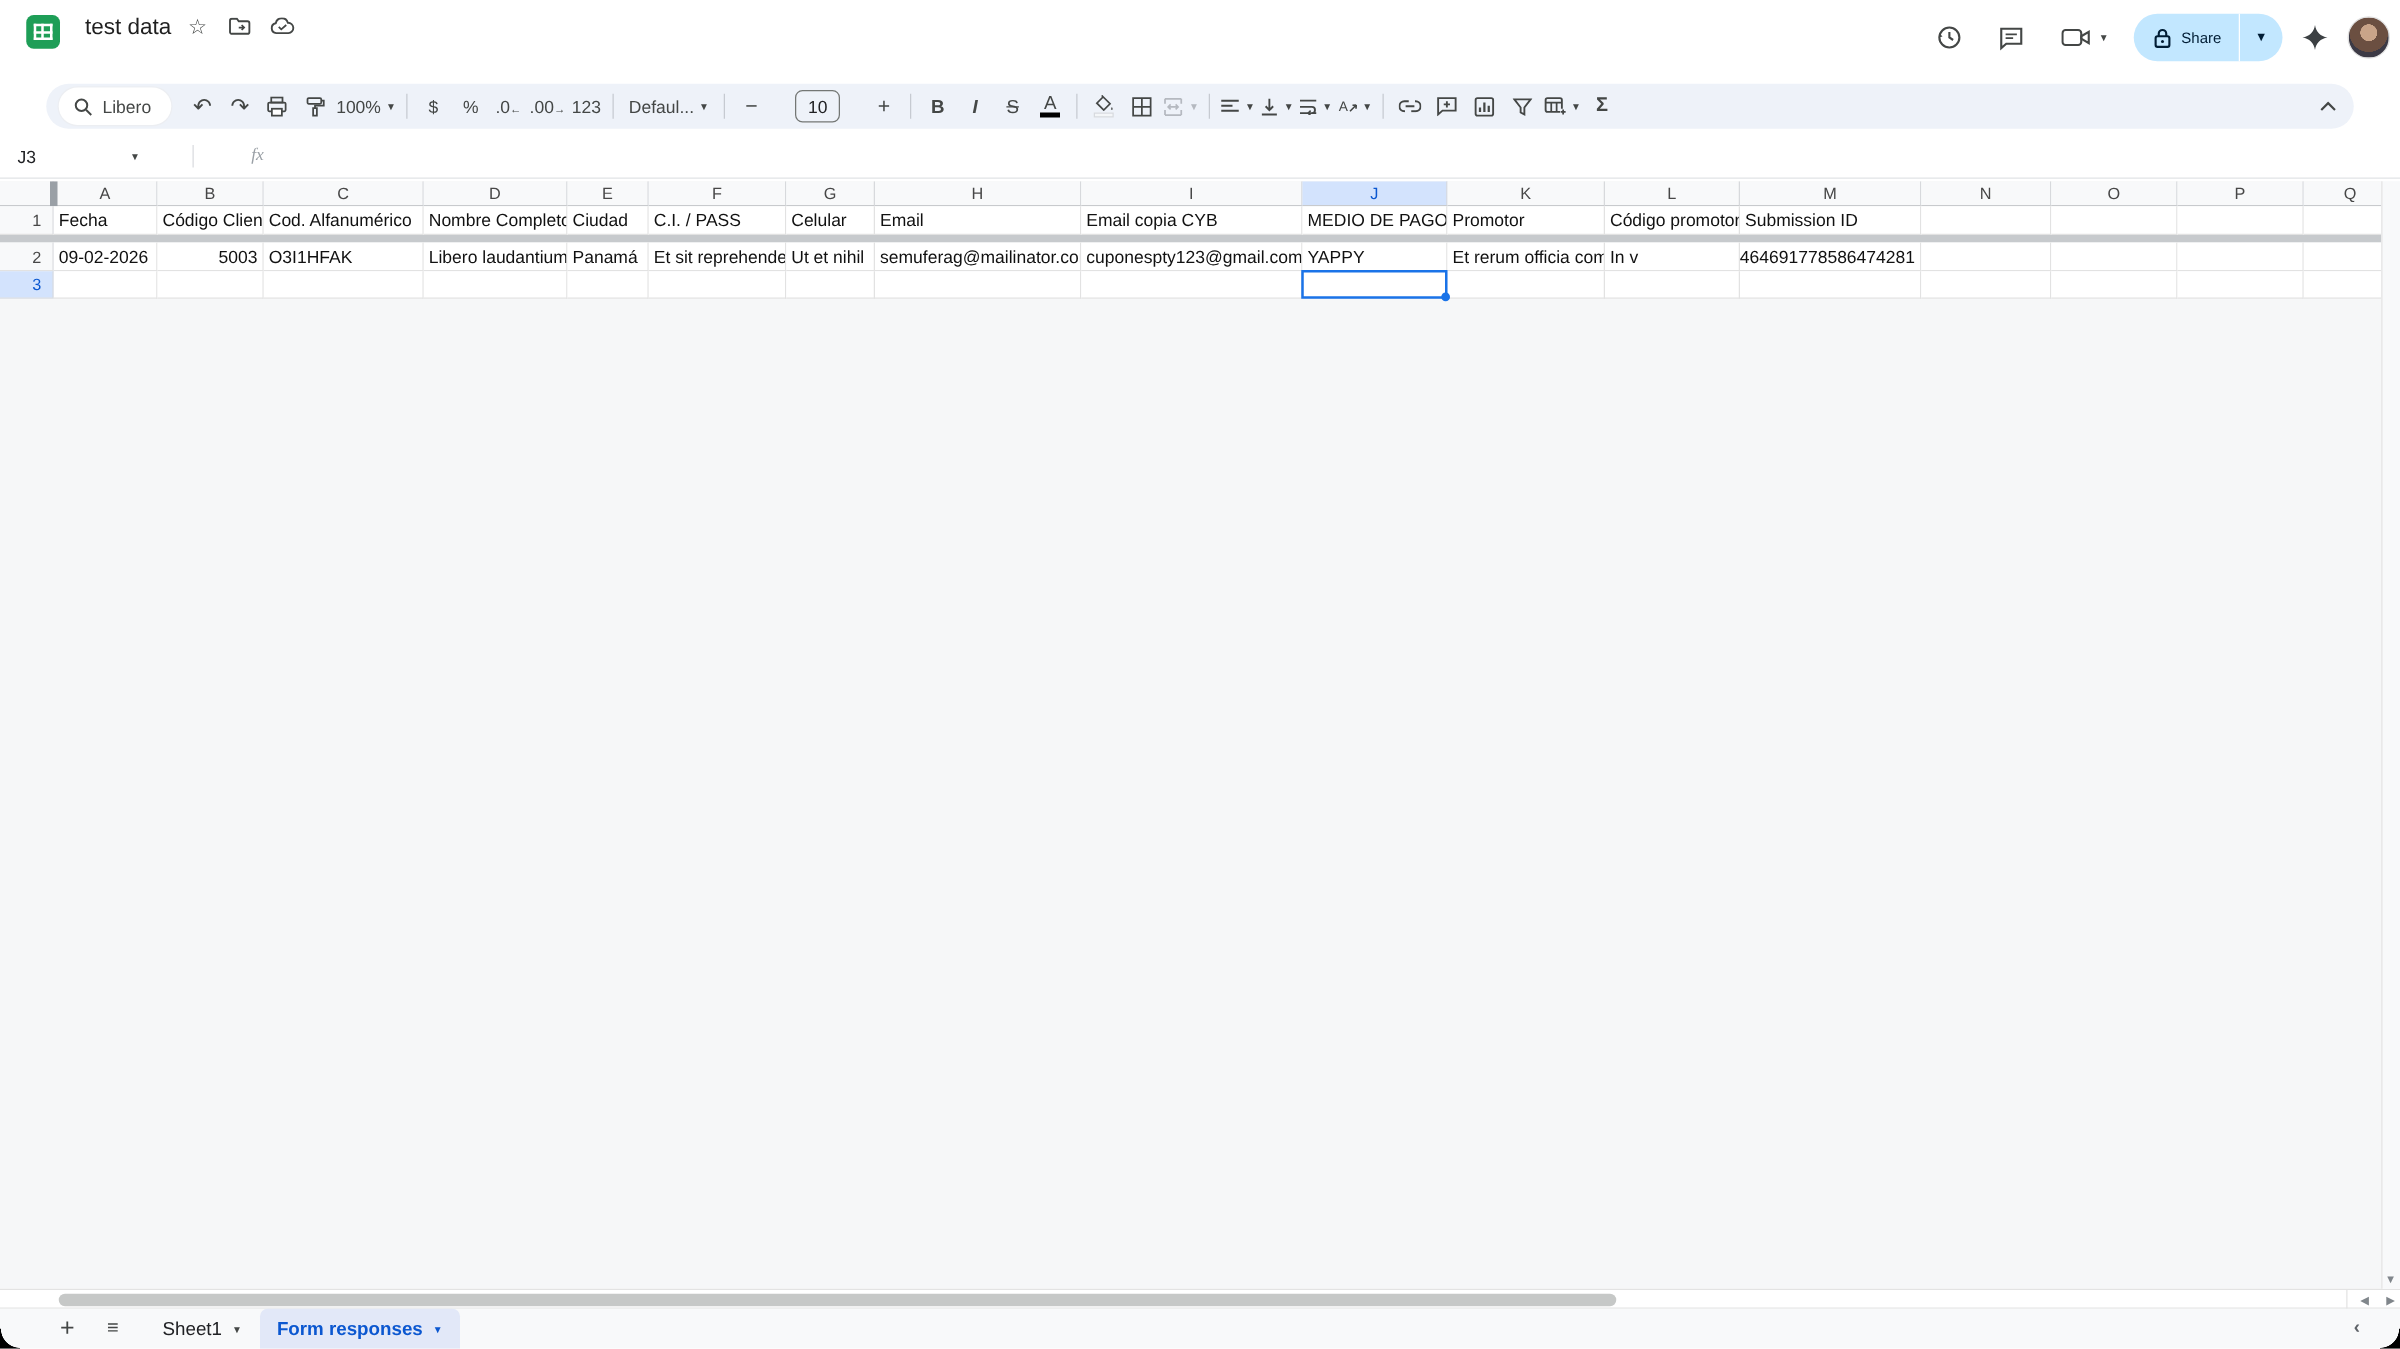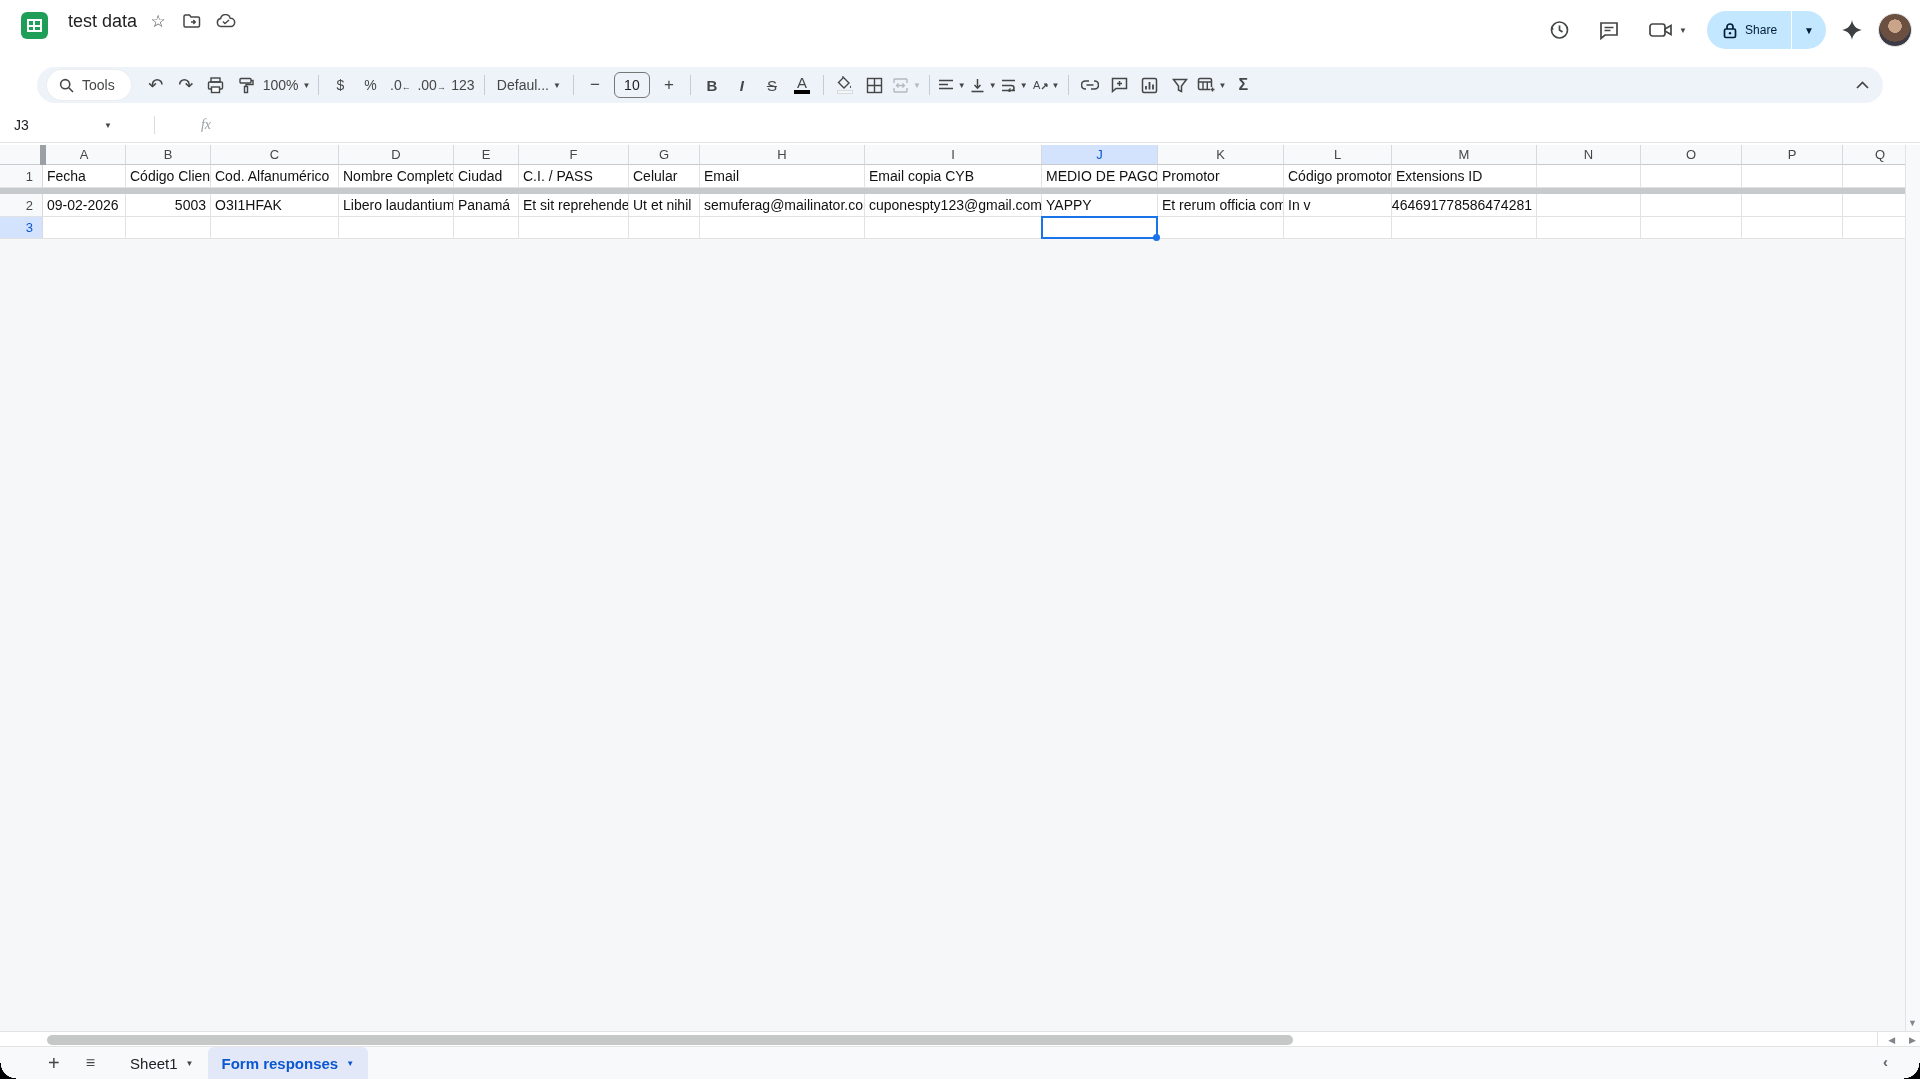--- a/index.html
+++ b/index.html
@@ -50,21 +50,21 @@
   .ital-i { font-style:italic; font-weight:600; }
   .strike-s { text-decoration:line-through; }
   .a-color { display:flex; flex-direction:column; align-items:center; line-height:13px; }
   .a-color .bar { width:16px; height:4px; background:#000; margin-top:1px; }
   .fill-wrap { display:flex; flex-direction:column; align-items:center; line-height:13px; }
   .fill-wrap .bar { width:16px; height:4px; background:#f4f6f8; border:1px solid #d7dadf; margin-top:1px; }
   .grayed { color:#b5b9c0; }
   .dec-ic { display:flex; align-items:baseline; font-size:14px; }
   .dec-ic small { font-size:9px; }
   .fontsize-box { width:36px; height:26px; border:1px solid #747775; border-radius:6px;
-    display:flex; align-items:center; justify-content:center; font-size:14px; color:#202124; margin:0 4px; }
+    display:flex; align-items:center; justify-content:center; font-size:14px; color:#202124; margin:0 20px; }
   .tb-collapse { position:absolute; right:14px; top:0; height:36px; display:flex; align-items:center; color:#444746; }
   svg.gi { display:block; }
 
   
   .formula-bar { position:absolute; left:0; top:108px; width:1920px; height:35px; background:#fff;
     border-bottom:1px solid #e1e3e6; display:flex; align-items:center;gap:28px; }
   .name-box { width:76px; padding-left:14px; font-size:14px; color:#202124; }
   .name-caret { font-size:8px; color:#444746; margin-right:14px; }
   .fb-sep { width:1px; height:18px; background:#dadce0; }
   .fx { font-style:italic; font-size:14px; color:#9aa0a6; margin-left:18px; font-family:"Liberation Serif", serif; }
@@ -181,21 +181,21 @@
     </div>
   </div>
 
   <div class="toolbar-band">
     <div class="toolbar">
       <div class="menus-pill">
         <svg class="gi" width="15" height="15" viewBox="0 0 15 15">
             <circle cx="6.2" cy="6.2" r="4.6" fill="none" stroke="#444746" stroke-width="1.6"></circle>
             <path d="M9.8 9.8 14 14" stroke="#444746" stroke-width="1.6"></path>
           </svg>
-        <span class="lbl">Tools</span>
+        <span class="lbl">Libero</span>
       </div>
       <div class="tb-btn" style="font-size:18px">↶</div>
       <div class="tb-btn" style="font-size:18px">↷</div>
       <div class="tb-btn">
         <svg class="gi" width="17" height="17" viewBox="0 0 17 17">
             <rect x="4" y="1" width="9" height="4" fill="none" stroke="#444746" stroke-width="1.4"></rect>
             <rect x="1.5" y="5" width="14" height="7" rx="1" fill="none" stroke="#444746" stroke-width="1.4"></rect>
             <rect x="4.5" y="10" width="8" height="5.5" fill="#fff" stroke="#444746" stroke-width="1.4"></rect>
           </svg>
       </div>
@@ -388,21 +388,21 @@
         <div class="g-cell" style="width: 128px; flex: 0 0 auto; height: 23px;">Cod. Alfanumérico</div>
         <div class="g-cell" style="width: 115px; flex: 0 0 auto; height: 23px;">Nombre Completo</div>
         <div class="g-cell" style="width: 65px; flex: 0 0 auto; height: 23px;">Ciudad</div>
         <div class="g-cell" style="width: 110px; flex: 0 0 auto; height: 23px;">C.I. / PASS</div>
         <div class="g-cell" style="width: 71px; flex: 0 0 auto; height: 23px;">Celular</div>
         <div class="g-cell" style="width: 165px; flex: 0 0 auto; height: 23px;">Email</div>
         <div class="g-cell" style="width: 177px; flex: 0 0 auto; height: 23px;">Email copia CYB</div>
         <div class="g-cell" style="width: 116px; flex: 0 0 auto; height: 23px;">MEDIO DE PAGO:</div>
         <div class="g-cell" style="width: 126px; flex: 0 0 auto; height: 23px;">Promotor</div>
         <div class="g-cell" style="width: 108px; flex: 0 0 auto; height: 23px;">Código promotor</div>
-        <div class="g-cell" style="width: 145px; flex: 0 0 auto; height: 23px;">Extensions ID</div>
+        <div class="g-cell" style="width: 145px; flex: 0 0 auto; height: 23px;">Submission ID</div>
         <div class="g-cell" style="width: 104px; flex: 0 0 auto; height: 23px;"></div>
         <div class="g-cell" style="width: 101px; flex: 0 0 auto; height: 23px;"></div>
         <div class="g-cell" style="width: 101px; flex: 0 0 auto; height: 23px;"></div>
         <div class="g-cell" style="width: 75px; flex: 0 0 auto; height: 23px;"></div>
       </div>
       <div class="freeze-h"></div>
       <div class="g-row" style="height: 23px;">
         <div class="g-rowhdr" style="width: 43px; flex: 0 0 auto;">2</div>
         <div class="g-cell" style="width: 83px; flex: 0 0 auto; height: 23px;">09-02-2026</div>
         <div class="g-cell num" style="width: 85px; flex: 0 0 auto; height: 23px;">5003</div>

